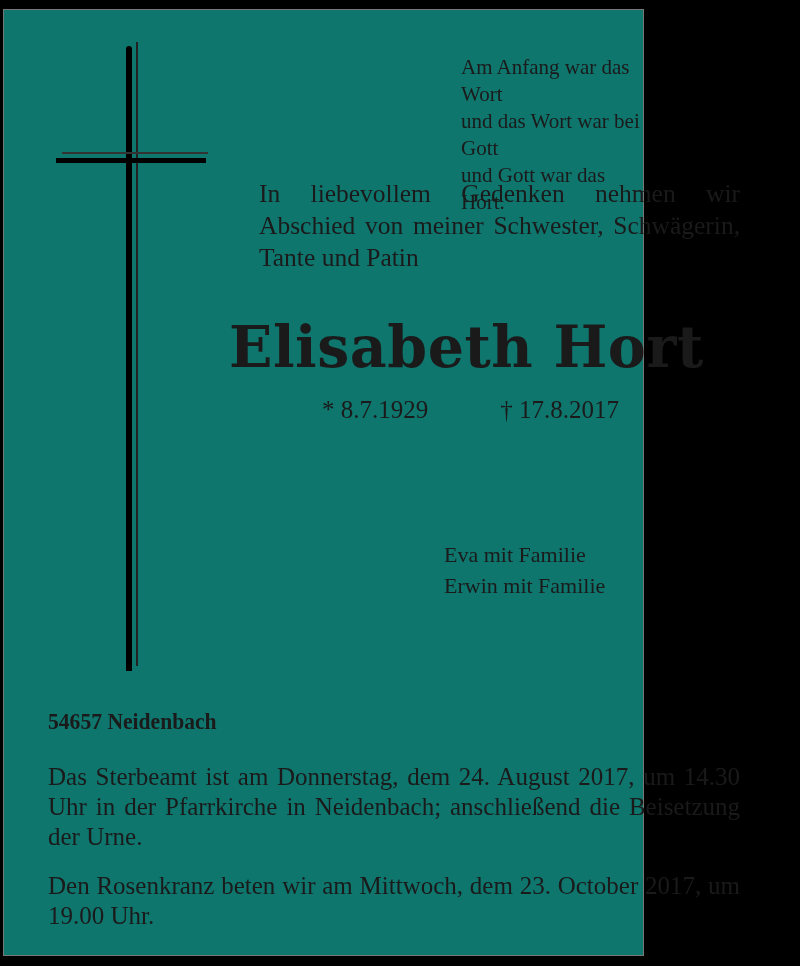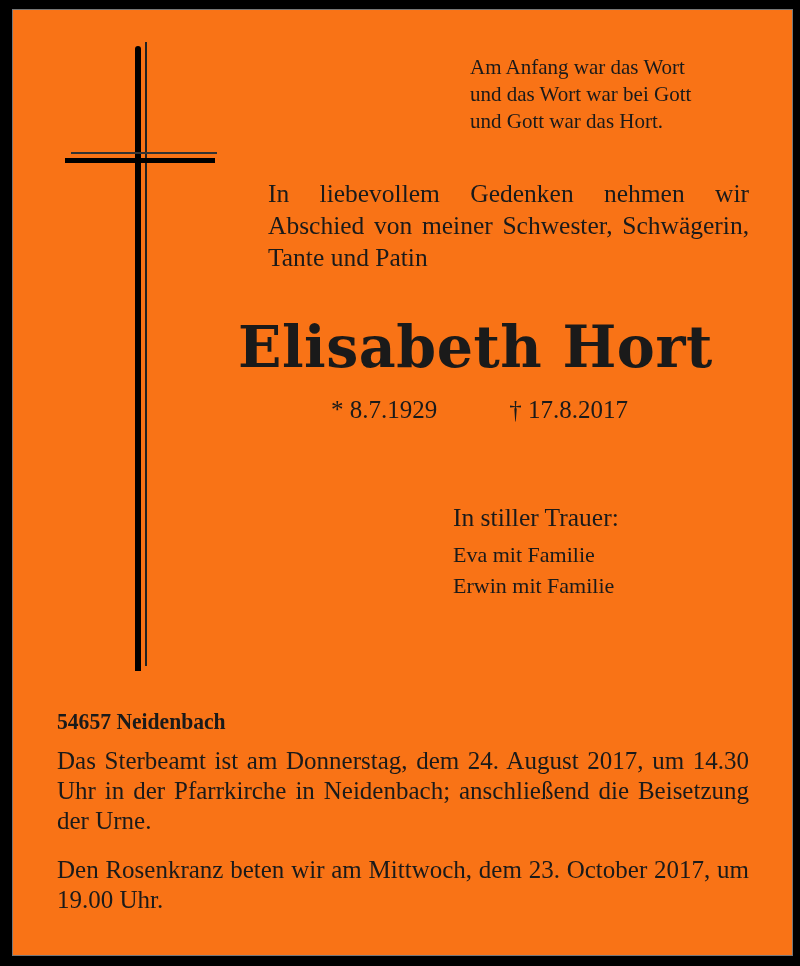--- a/index.html
+++ b/index.html
@@ -1,37 +1,37 @@
 <!DOCTYPE html>
 <html><head>
 <meta charset="utf-8">
 <style>
   html, body { margin: 0; padding: 0; }
   body { width: 800px; height: 966px; background: #000; position: relative; overflow: hidden; }
   .card {
-    position: absolute; left: 12px; top: 9px; width: 781px; height: 947px;
-    background: #f97316; border: 1px solid #777; box-sizing: border-box;
+    position: absolute; left: 3px; top: 9px; width: 641px; height: 947px;
+    background: #0f766e; border: 1px solid #777; box-sizing: border-box;
     font-family: "DejaVu Serif", "Liberation Serif", serif; color: #1a1a1a;
   }
   .abs { position: absolute; }
   .cross-v-thick { left: 122px; top: 36px; width: 6px; height: 625px; background: #000; border-radius: 3px 3px 0 0; }
   .cross-v-thin  { left: 132px; top: 32px; width: 2px; height: 624px; background: #222; }
   .cross-h-thick { left: 52px; top: 148px; width: 150px; height: 5px; background: #000; }
   .cross-h-thin  { left: 58px; top: 142px; width: 146px; height: 1.5px; background: #333; }
 
   .verse { left: 457px; top: 44px; font-family: "Liberation Serif", serif; font-size: 21px; line-height: 27px; }
   .intro { left: 255px; top: 168px; width: 481px; font-family: "Liberation Serif", serif; font-size: 25.5px; line-height: 32px; text-align: justify; text-align-last: left; }
   .name { left: 0; width: 781px; top: 302px; text-align: left; font-family: "DejaVu Serif", serif; font-weight: bold; font-size: 57px; line-height: 70px; letter-spacing: 0.5px; padding-left: 225px; box-sizing: border-box; }
   .dates { left: 318px; top: 384px; font-family: "Liberation Serif", serif; font-size: 25px; line-height: 32px; white-space: pre; }
   .dates span + span { margin-left: 72px; }
   .mourn-title { left: 440px; top: 492px; font-family: "Liberation Serif", serif; font-size: 25.5px; line-height: 32px; }
   .mourners { left: 440px; top: 529px; font-family: "Liberation Serif", serif; font-size: 22px; line-height: 31px; }
   .mourners div { white-space: nowrap; }
   .place { left: 44px; top: 696px; font-family: "Liberation Serif", serif; font-weight: bold; font-size: 24px; line-height: 30px; transform: scaleX(0.9); transform-origin: left; }
-  .para { left: 44px; width: 692px; font-family: "Liberation Serif", serif; font-size: 25px; line-height: 30px; text-align: justify; text-align-last: left; }
+  .para { left: 44px; width: 692px; font-family: "Liberation Serif", serif; font-size: 25px; line-height: 30px; text-align: justify; text-align-last: left; margin-top: 16px; }
   .para1 { top: 736px; }
   .para2 { top: 845px; }
 </style>
 </head>
 <body>
 
 <div class="card">
   <div>
     <div class="abs cross-v-thick"></div>
     <div class="abs cross-v-thin"></div>
@@ -44,21 +44,20 @@
     <div>und das Wort war bei Gott</div>
     <div>und Gott war das Hort.</div>
   </div>
 
   <div class="abs intro">In liebevollem Gedenken nehmen wir Abschied von meiner Schwester, Schwägerin, Tante und Patin</div>
 
   <div class="abs name">Elisabeth Hort</div>
 
   <div class="abs dates"><span>* 8.7.1929</span><span>† 17.8.2017</span></div>
 
-  <div class="abs mourn-title">In stiller Trauer:</div>
   <div class="abs mourners">
     <div>Eva mit Familie</div>
     <div>Erwin mit Familie</div>
   </div>
 
   <div class="abs place">54657 Neidenbach</div>
   <div class="abs para para1">Das Sterbeamt ist am Donnerstag, dem 24. August 2017, um 14.30 Uhr in der Pfarrkirche in Neidenbach; anschließend die Beisetzung der Urne.</div>
   <div class="abs para para2">Den Rosenkranz beten wir am Mittwoch, dem 23. October 2017, um 19.00 Uhr.</div>
 </div>
 

